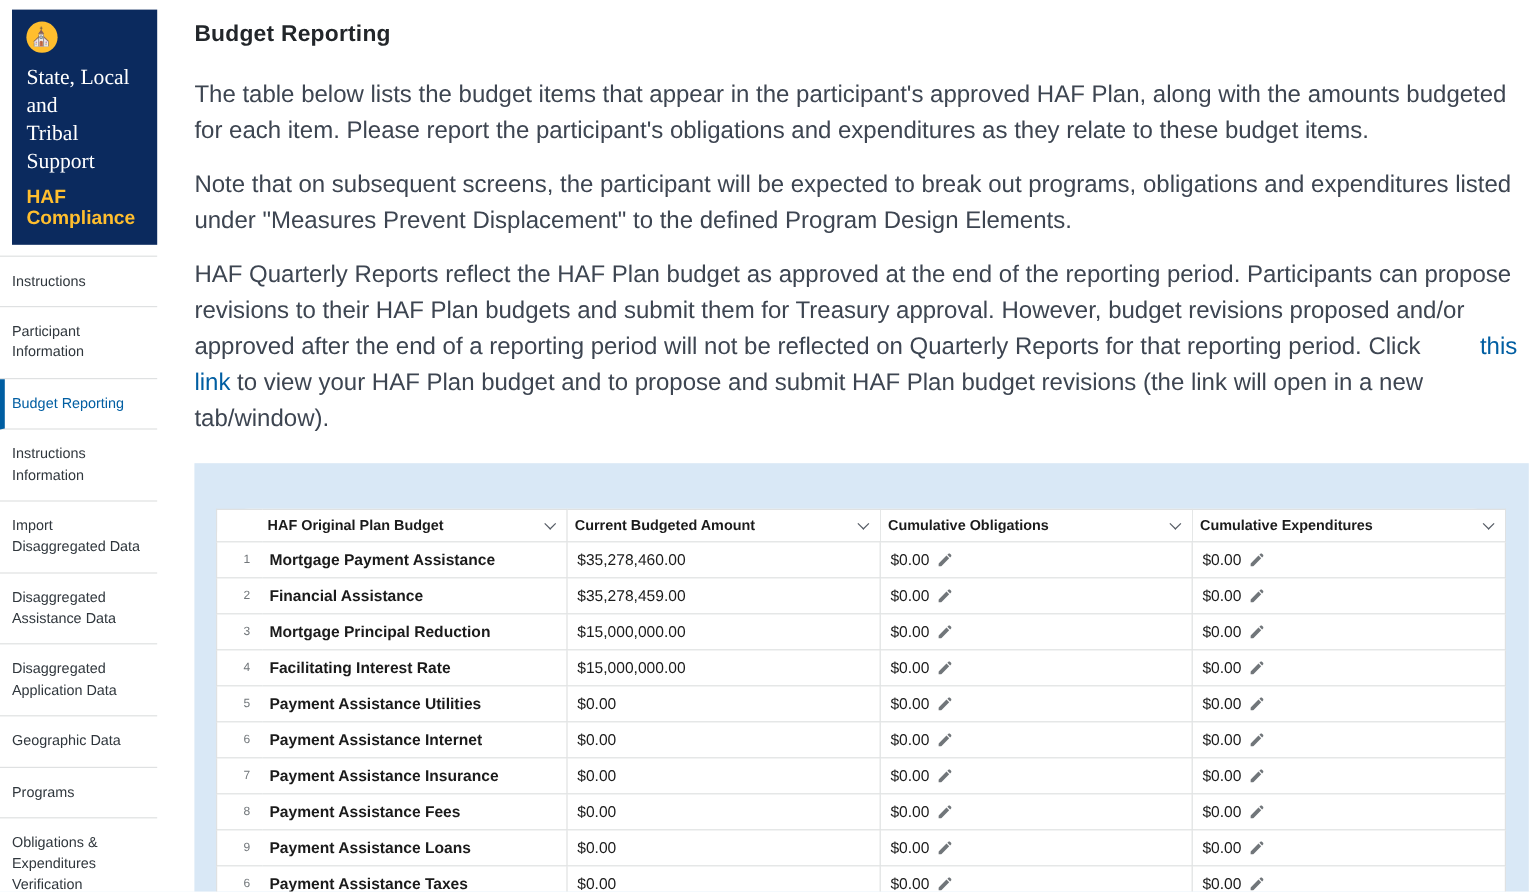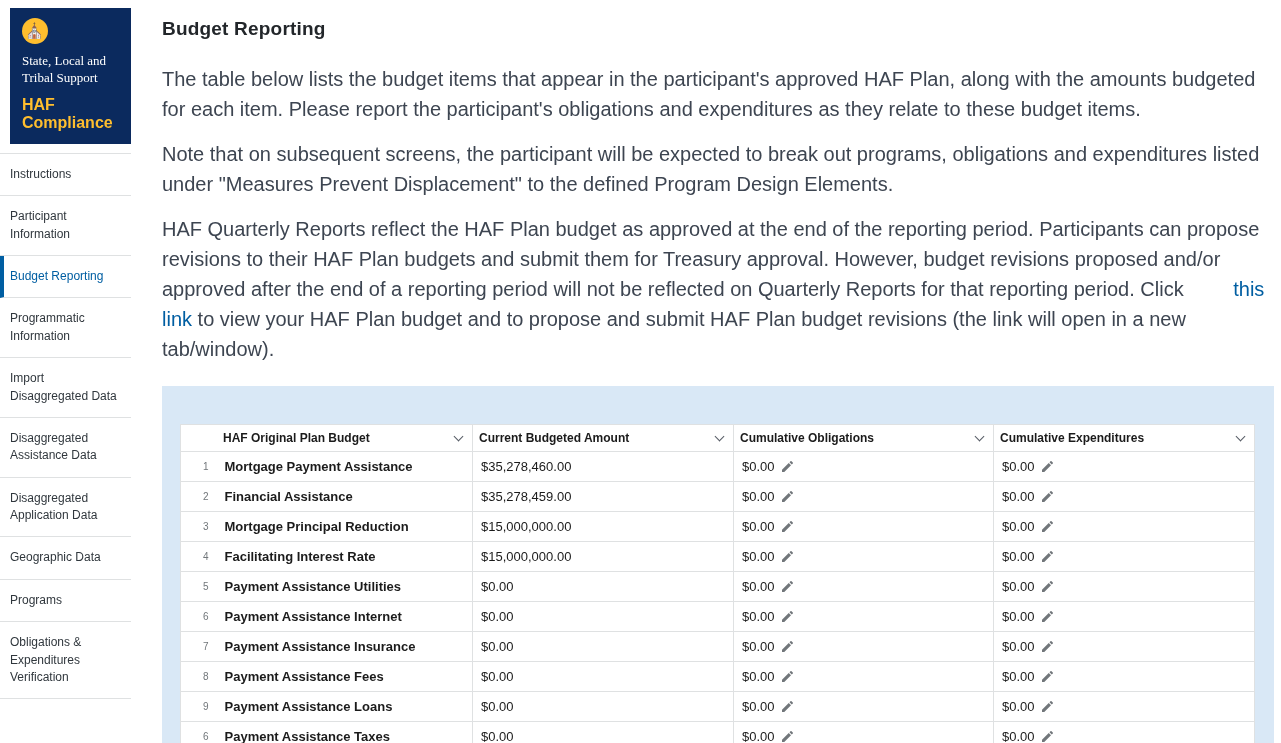--- a/index.html
+++ b/index.html
@@ -17,21 +17,21 @@
     margin-left:10px; width:121px;
     background:#0b2a5e; padding:10px 10px 12px 12px;
   }
   .seal {
     width:26px; height:26px; border-radius:50%;
     background:#ffbe2e; display:flex; align-items:center; justify-content:center;
     color:#0b2a5e; font-size:15px; font-weight:bold;
   }
   .org-name {
     color:#ffffff; font-family:"Liberation Serif", serif;
-    font-size:13px; line-height:1.3; margin-top:9px;
+    font-size:18px; line-height:1.3; margin-top:9px;
   }
   .app-name { color:#ffbe2e; font-weight:bold; font-size:16px; margin-top:9px; }
   .logo-rule { border-bottom:1px solid #dfe1e2; margin-top:9px; width:131px; }
   .nav-item {
     padding:12px 8px 12px 10px;
     font-size:12px; line-height:1.45;
     color:#30373d; border-bottom:1px solid #dfe1e2;
     cursor:pointer;
   }
   .nav-item.active {
@@ -95,21 +95,21 @@
         <span>State, Local and</span><br>
         <span>Tribal Support</span>
       </div>
       <div class="app-name">HAF Compliance</div>
     </div>
     <div class="logo-rule"></div>
     <nav>
         <div class="nav-item">Instructions</div>
         <div class="nav-item">Participant Information</div>
         <div class="nav-item active">Budget Reporting</div>
-        <div class="nav-item">Programmatic Information</div>
+        <div class="nav-item">Instructions Information</div>
         <div class="nav-item">Import Disaggregated Data</div>
         <div class="nav-item">Disaggregated Assistance Data</div>
         <div class="nav-item">Disaggregated Application Data</div>
         <div class="nav-item">Geographic Data</div>
         <div class="nav-item">Programs</div>
         <div class="nav-item">Obligations &amp; Expenditures Verification</div>
       </nav>
   </aside>
 
   <main class="main">

